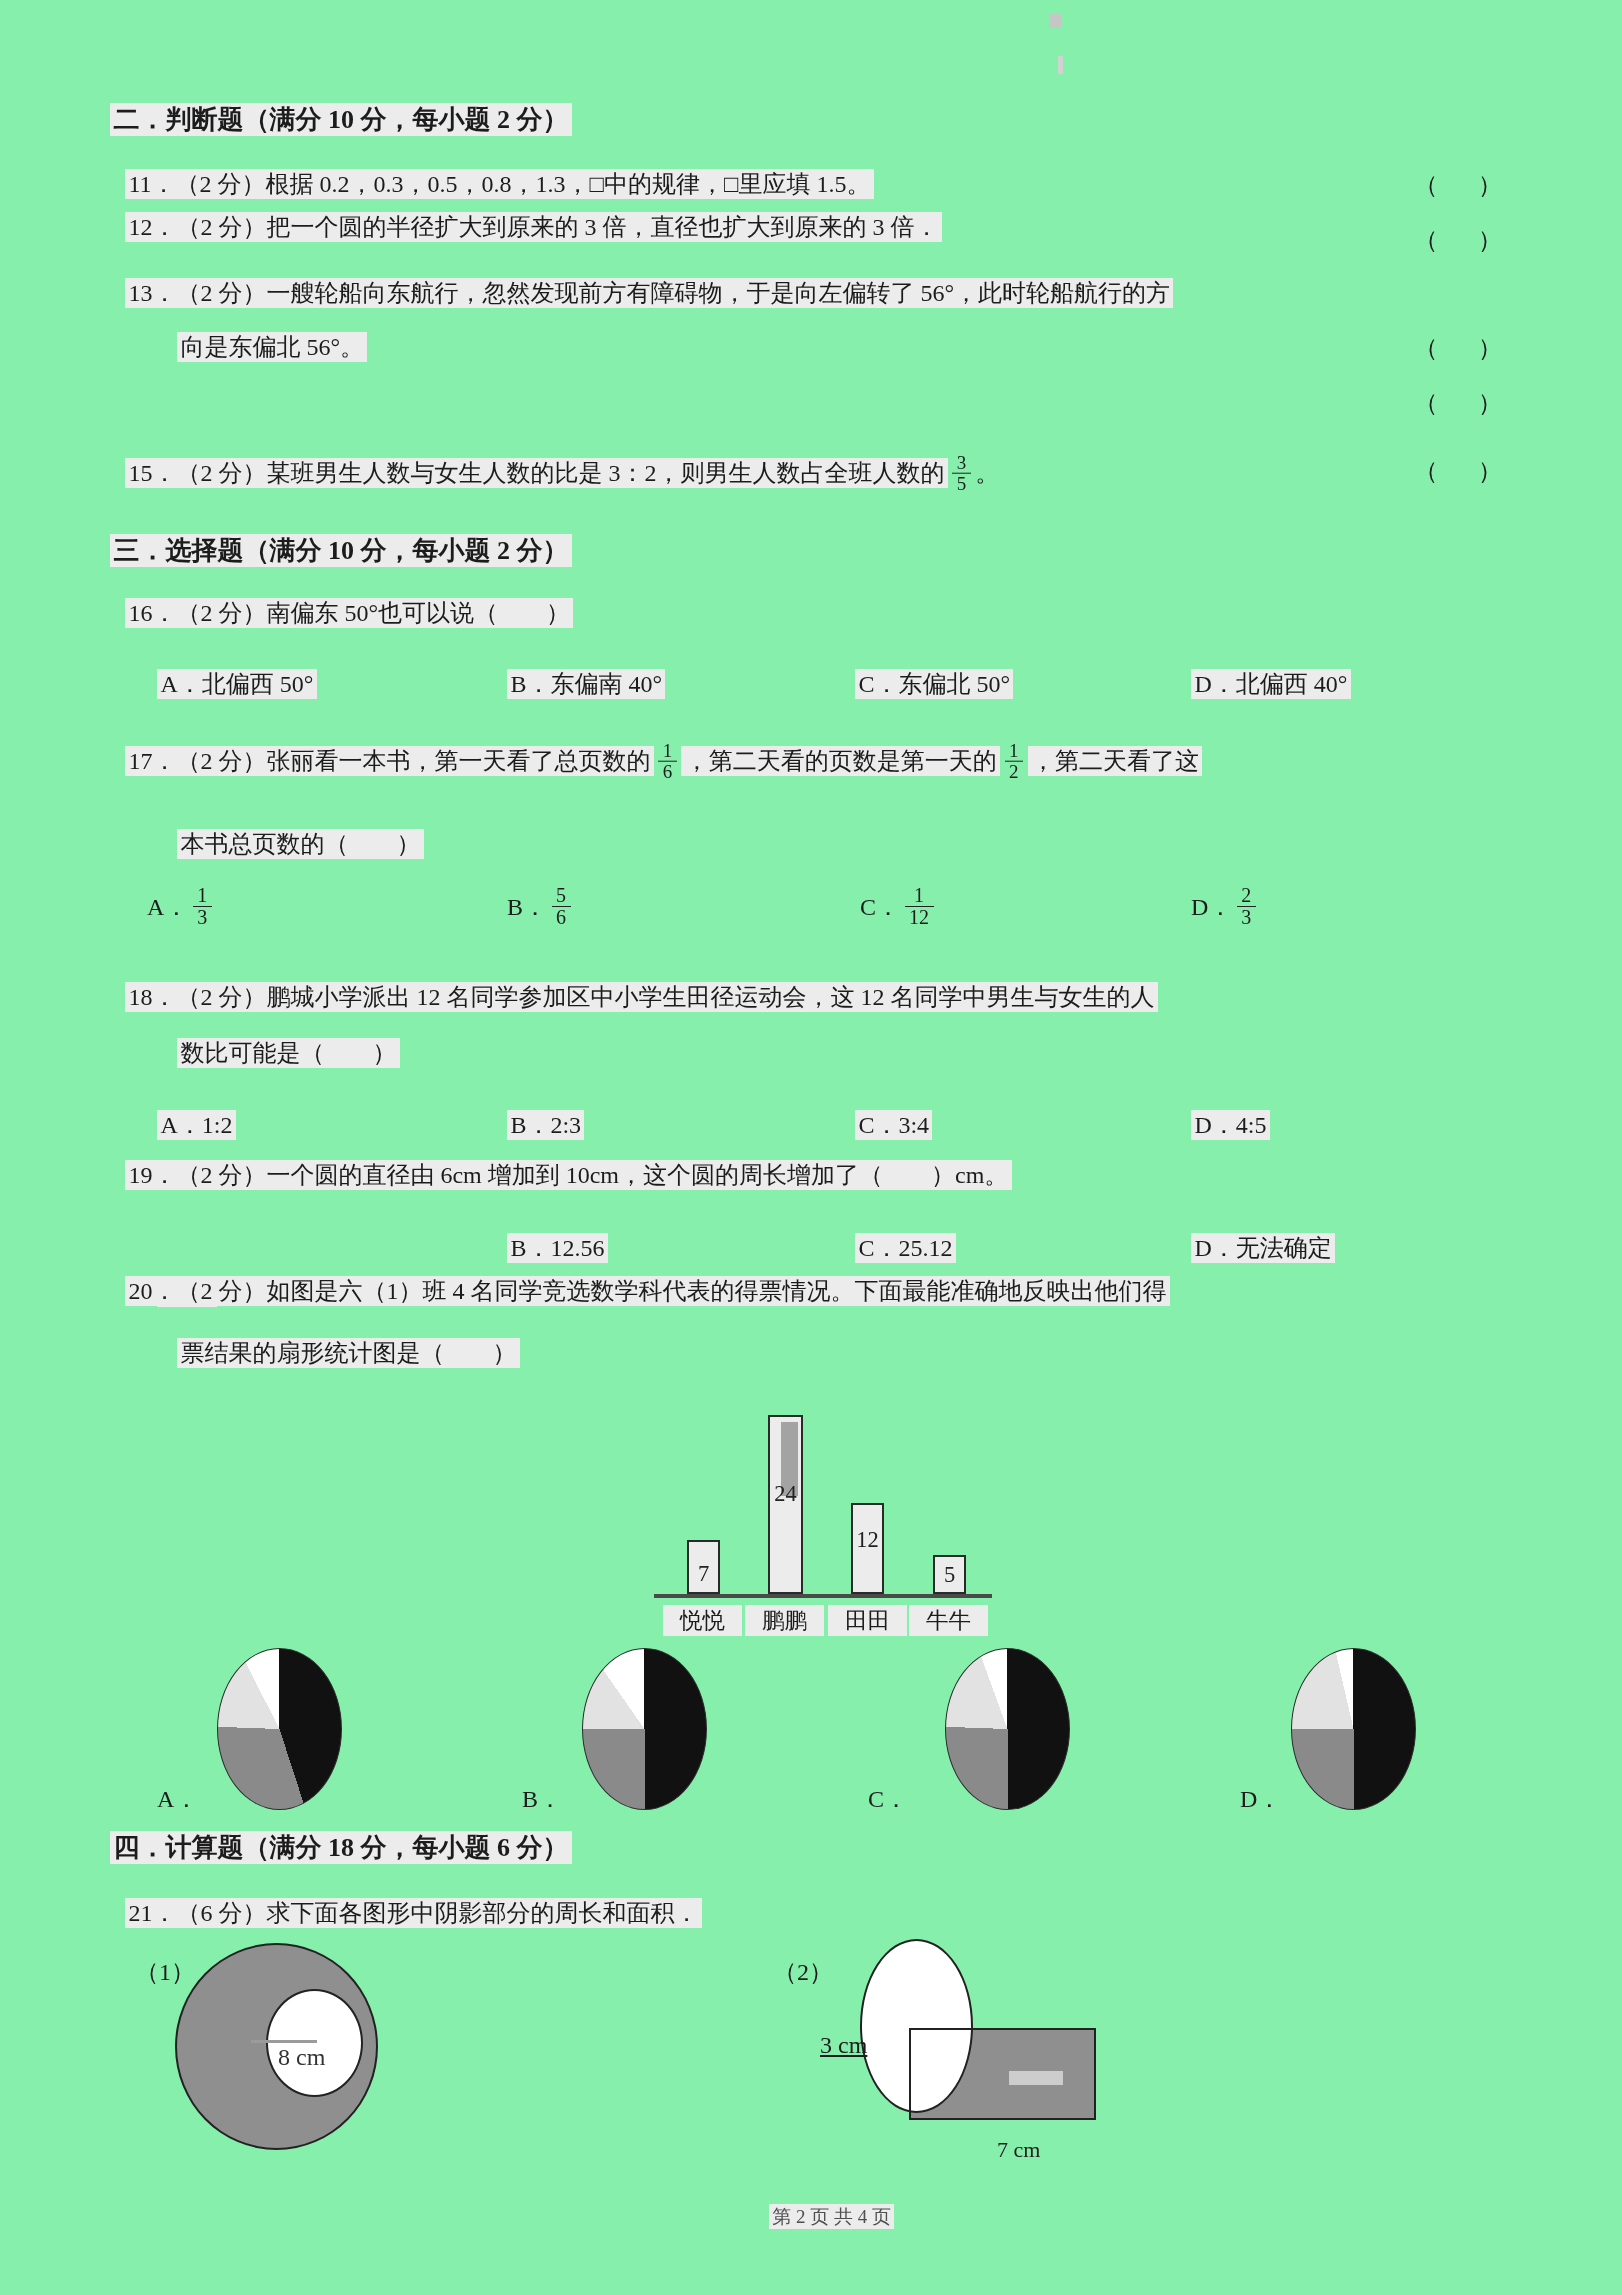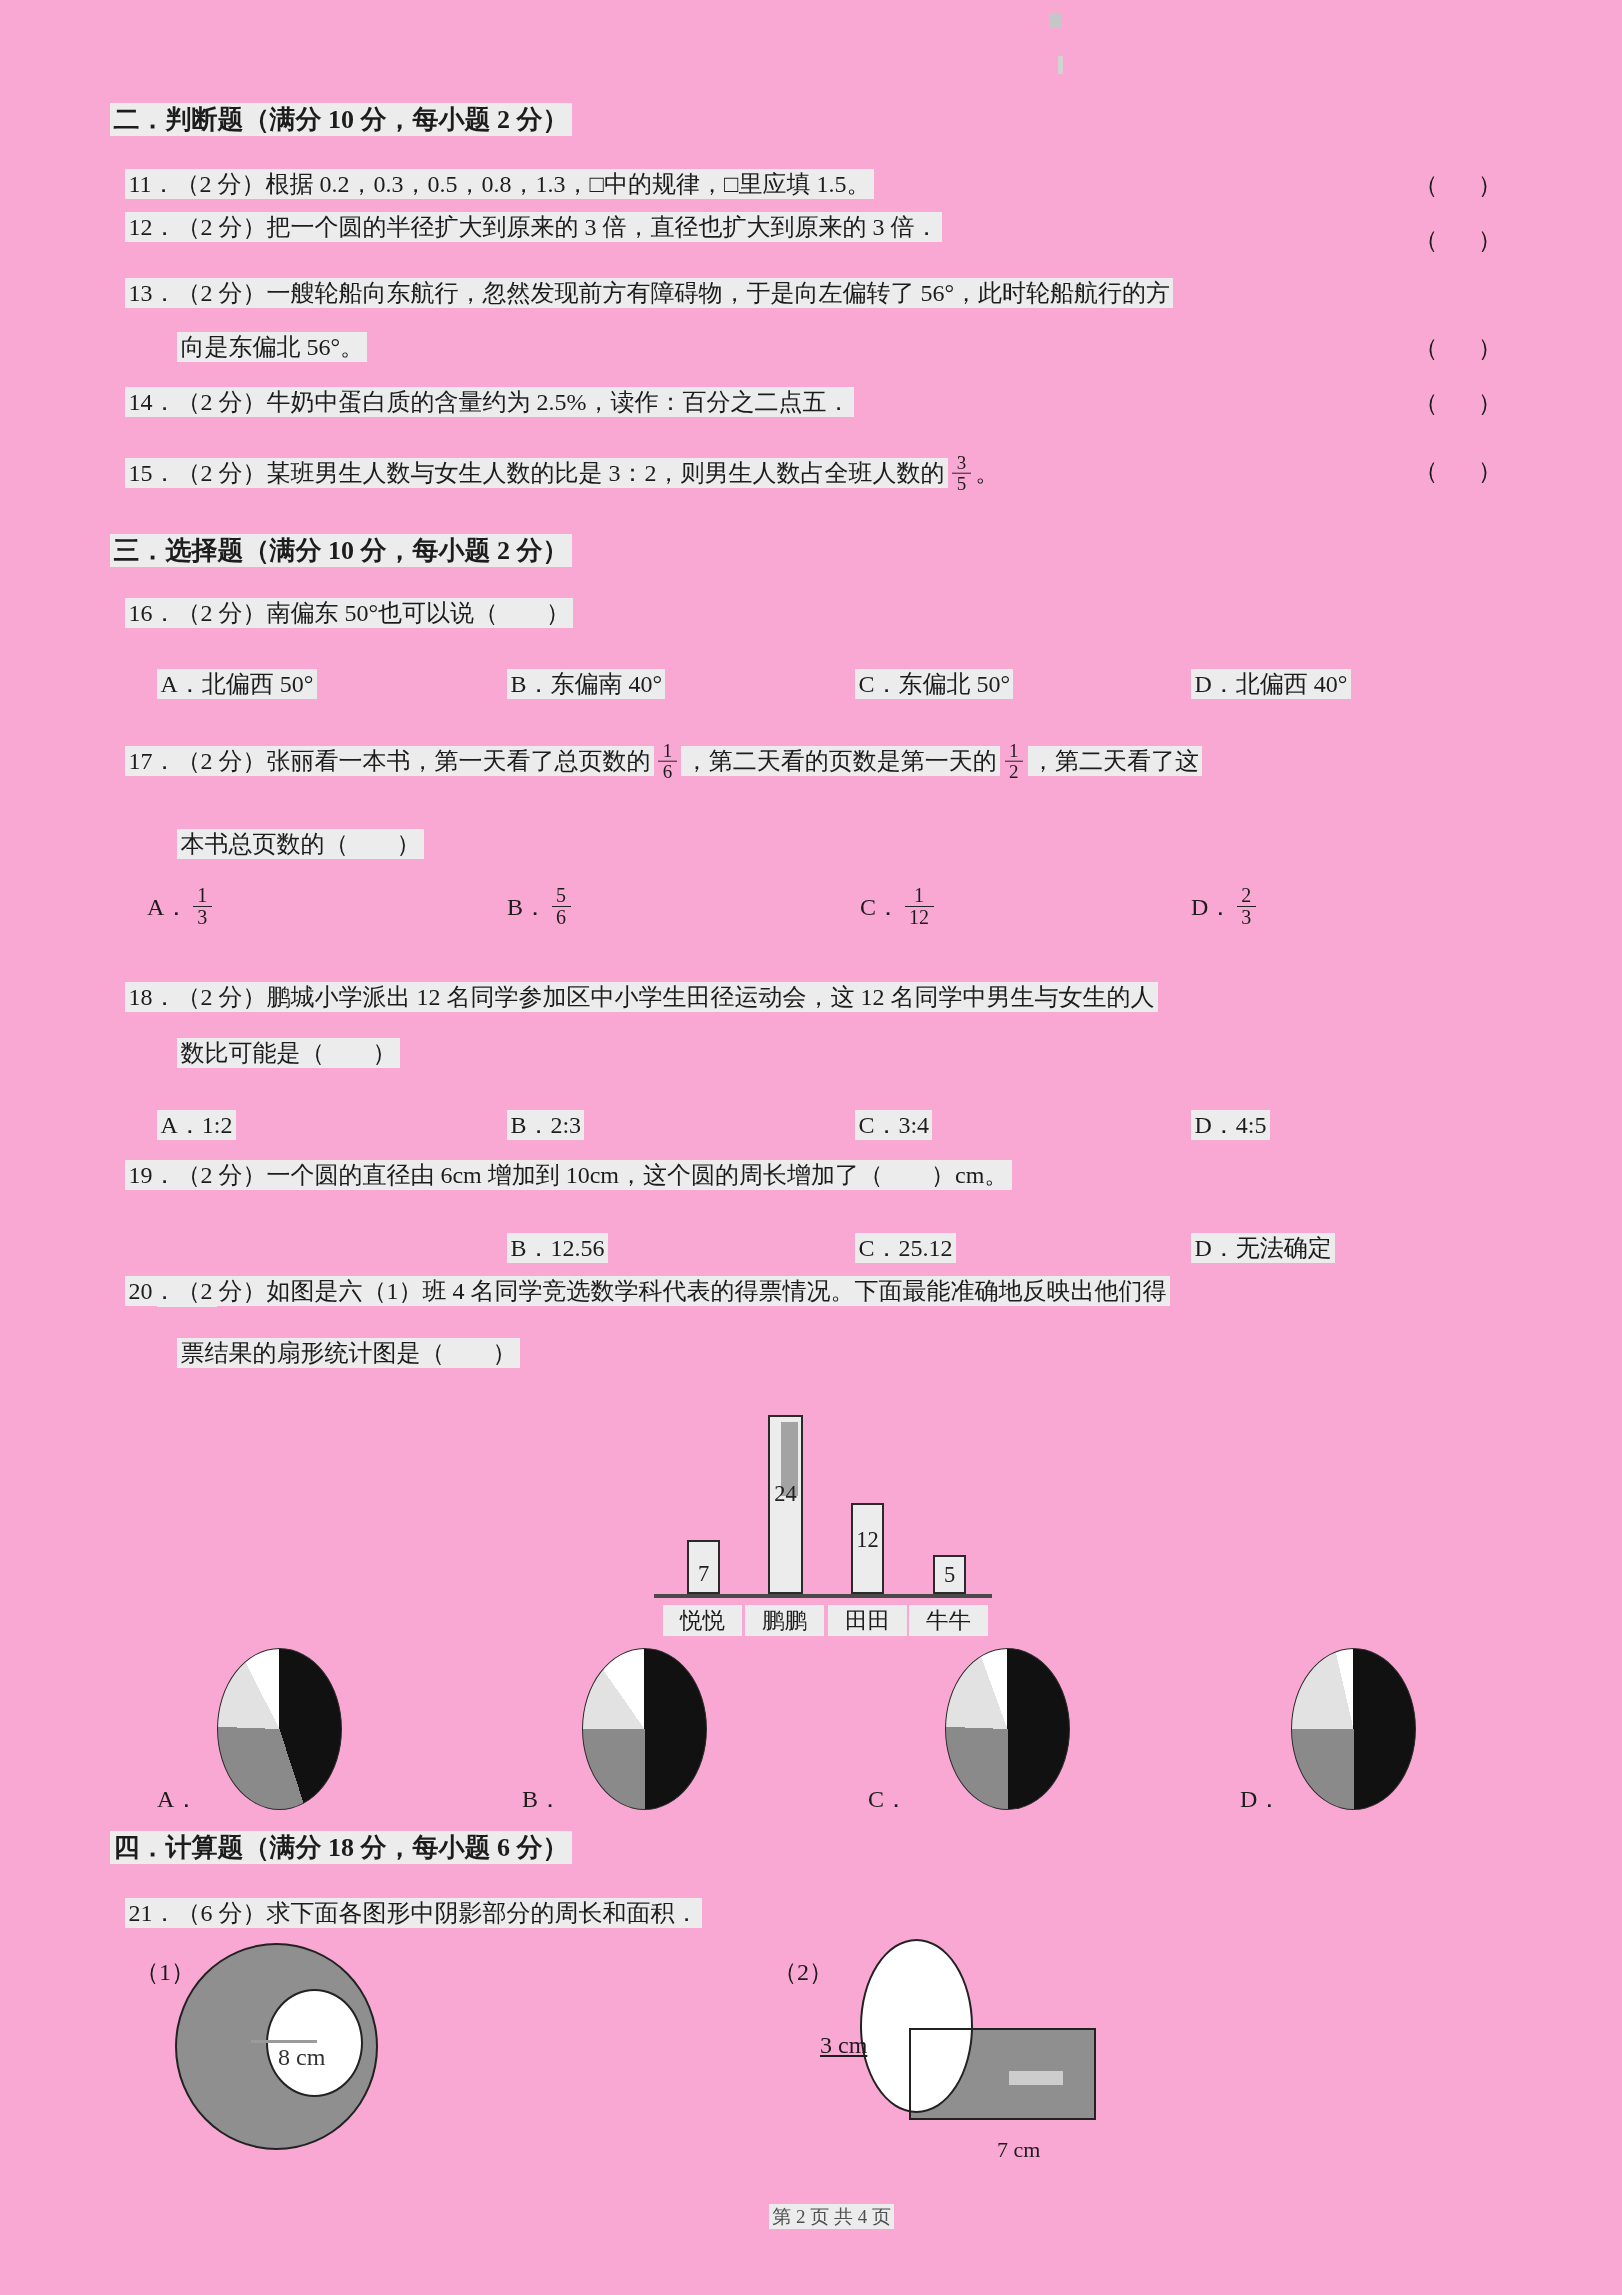--- a/index.html
+++ b/index.html
@@ -1,16 +1,16 @@
 <!DOCTYPE html>
 <html style="font-size:9px"><head>
 <meta charset="utf-8">
 <style>
   html,body{margin:0;padding:0;background:#ffffff;}
-  #page{position:relative;width:1623px;height:2295px;background:#f9a8d4;overflow:hidden;
+  #page{position:relative;width:1623px;height:2295px;background:#86efac;overflow:hidden;
         font-family:"Liberation Serif", serif;color:#1c1c1c;}
   .ln{position:absolute;font-size:24px;line-height:1.3;white-space:nowrap;}
   .sec{font-size:26px;font-weight:bold;}
   .hl{background:#ececec;padding:1.7px 3.4px;}
   .paren{position:absolute;left:1414px;font-size:24px;letter-spacing:8px;white-space:nowrap;}
   .frac{display:inline-block;vertical-align:middle;text-align:center;font-size:19px;line-height:1.05;
         margin:0 4.5px;transform:translateY(-2.3px);}
   .frac .fn{display:block;border-bottom:1.7px solid #222;padding:0 4.5px;}
   .frac .fd{display:block;padding:0 4.5px;}
   .optrow{position:absolute;font-size:24px;white-space:nowrap;}
@@ -55,23 +55,20 @@
   <div class="paren" style="top:224px;">（　）</div>
 
   <div class="ln" style="left:125px;top:278px;">
     <span class="hl">13．（2 分）一艘轮船向东航行，忽然发现前方有障碍物，于是向左偏转了 56°，此时轮船航行的方</span>
   </div>
   <div class="ln" style="left:177px;top:332px;">
     <span class="hl">向是东偏北 56°。</span>
   </div>
   <div class="paren" style="top:332px;">（　）</div>
 
-  <div class="ln" style="left:125px;top:387px;">
-    <span class="hl">14．（2 分）牛奶中蛋白质的含量约为 2.5%，读作：百分之二点五．</span>
-  </div>
   <div class="paren" style="top:387px;">（　）</div>
 
   <div class="ln" style="left:125px;top:455px;">
     <span class="hl">15．（2 分）某班男生人数与女生人数的比是 3：2，则男生人数占全班人数的</span><span class="frac"><span class="fn">3</span><span class="fd">5</span></span><span>。</span>
   </div>
   <div class="paren" style="top:455px;">（　）</div>
 
   <div class="ln sec" style="left:110px;top:534px;">
     <span class="hl">三．选择题（满分 10 分，每小题 2 分）</span>
   </div>

